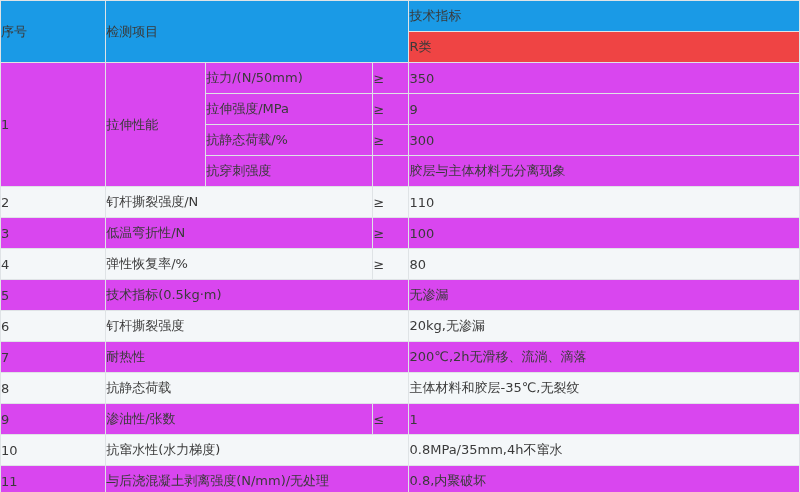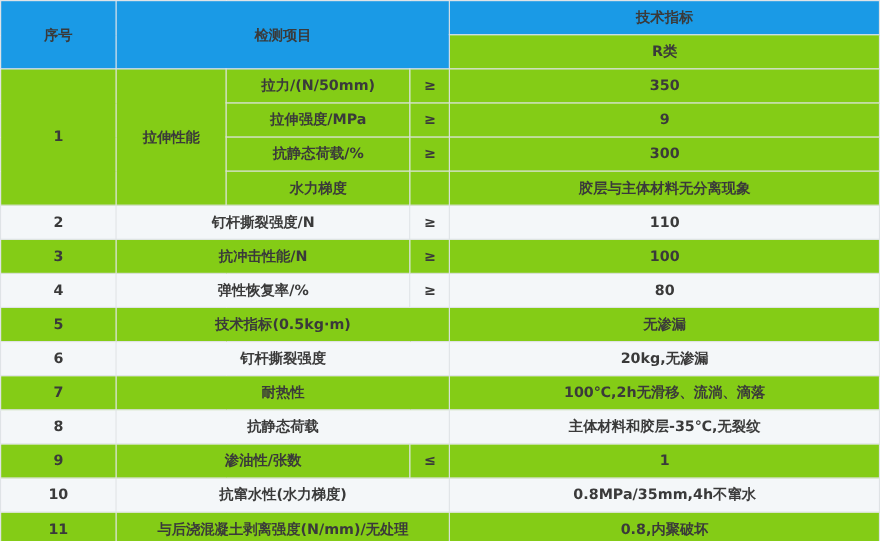--- a/index.html
+++ b/index.html
@@ -14,50 +14,50 @@
     color: #333333;
     overflow: hidden;
   }
   table.spec {
     width: 800px;
     border-collapse: collapse;
     table-layout: fixed;
   }
   table.spec td, table.spec th {
     border: 1px solid #dfe3e6;
-    text-align: center;
+    text-align: left;
     vertical-align: middle;
-    font-weight: bold;
+    font-weight: normal;
     font-size: 13px;
     color: #3a3a3a;
     padding: 0;
     height: 30px;
   }
   
   .hdr {
     background: #1a9ae6;
     color: #ffffff;
     font-size: 15px;
     border: 1px solid #1a9ae6;
     height: 29px;
   }
   .hdr-sub {
-    background: #84cc16;
+    background: #ef4444;
     color: #ffffff;
     font-size: 13px;
     border: 1px solid #1a9ae6;
     border-top: 1px solid #58b6ed;
     height: 27px;
   }
   
   tr.alt td {
     background: #f4f7f9;
   }
   tr.white td {
-    background: #84cc16;
+    background: #d946ef;
   }
   td.no {
     width: 105px;
   }
   td.item-group {
     width: 100px;
     margin-top: 47px;
   }
   td.item {
     text-align: left;
@@ -111,35 +111,35 @@
       <td class="item">拉伸强度/MPa</td>
       <td class="sym">≥</td>
       <td class="val">9</td>
     </tr>
     <tr class="white">
       <td class="item">抗静态荷载/%</td>
       <td class="sym">≥</td>
       <td class="val">300</td>
     </tr>
     <tr class="white">
-      <td class="item">水力梯度</td>
+      <td class="item">抗穿刺强度</td>
       <td class="sym"></td>
       <td class="val">胶层与主体材料无分离现象</td>
     </tr>
 
     <tr class="alt">
       <td class="no">2</td>
       <td class="item-wide" colspan="2">钉杆撕裂强度/N</td>
       <td class="sym">≥</td>
       <td class="val">110</td>
     </tr>
 
     <tr class="white">
       <td class="no">3</td>
-      <td class="item-wide" colspan="2">抗冲击性能/N</td>
+      <td class="item-wide" colspan="2">低温弯折性/N</td>
       <td class="sym">≥</td>
       <td class="val">100</td>
     </tr>
 
     <tr class="alt">
       <td class="no">4</td>
       <td class="item-wide" colspan="2">弹性恢复率/%</td>
       <td class="sym">≥</td>
       <td class="val">80</td>
     </tr>
@@ -152,21 +152,21 @@
 
     <tr class="alt">
       <td class="no">6</td>
       <td class="item-wide" colspan="3">钉杆撕裂强度</td>
       <td class="val">20kg,无渗漏</td>
     </tr>
 
     <tr class="white">
       <td class="no">7</td>
       <td class="item-wide" colspan="3">耐热性</td>
-      <td class="val">100℃,2h无滑移、流淌、滴落</td>
+      <td class="val">200℃,2h无滑移、流淌、滴落</td>
     </tr>
 
     <tr class="alt">
       <td class="no">8</td>
       <td class="item-wide" colspan="3">抗静态荷载</td>
       <td class="val">主体材料和胶层-35℃,无裂纹</td>
     </tr>
 
     <tr class="white">
       <td class="no">9</td>

